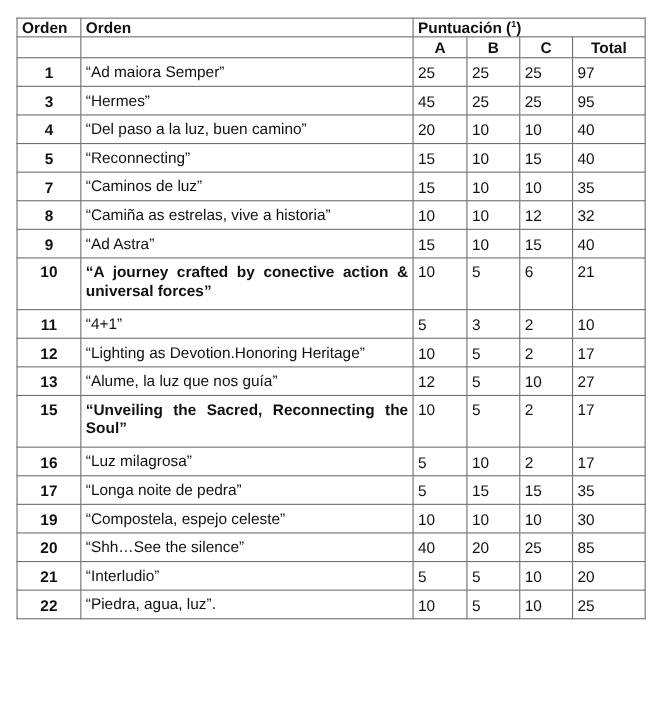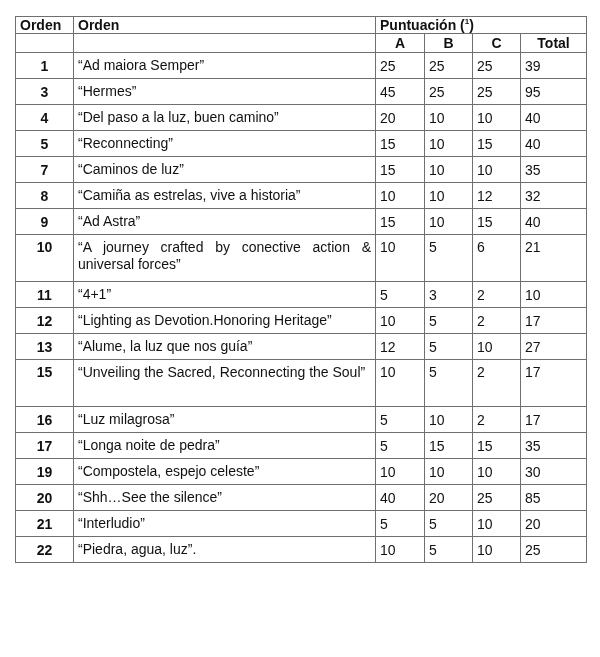--- a/index.html
+++ b/index.html
@@ -14,21 +14,21 @@
   col.c-a { width: 49px; }
   col.c-b { width: 48px; }
   col.c-c { width: 48px; }
   col.c-total { width: 66px; }
   tr.h1 th { height: 16px; }
   tr.h2 th { height: 18px; text-align: center; }
   tr.row td { height: 25px; }
   tr.row.tall td { height: 42px; vertical-align: top; padding-top: 4px; }
   td.orden { font-weight: bold; text-align: center; }
   td.lema { text-align: justify; line-height: 17px; margin-left: 40px; }
-  tr.row.tall td.lema { padding-top: 4px; }
+  tr.row.tall td.lema { padding-top: 4px; font-weight: bold; }
   .hl-band { position: absolute; background: #fbf6b2; z-index: -1; }
   table { z-index: 1; }
   tr.highlight td { background: transparent; }
   sup { font-size: 8px; }
 </style>
 </head>
 <body>
 
 <table>
   <colgroup>
@@ -54,21 +54,21 @@
       <th>Total</th>
     </tr>
   </thead>
   <tbody id="tbody">
       <tr class="row highlight">
         <td class="orden">1</td>
         <td class="lema">“Ad maiora Semper”</td>
         <td class="a">25</td>
         <td class="b">25</td>
         <td class="c">25</td>
-        <td class="total">39</td>
+        <td class="total">97</td>
       </tr>
       <tr class="row highlight">
         <td class="orden">3</td>
         <td class="lema">“Hermes”</td>
         <td class="a">45</td>
         <td class="b">25</td>
         <td class="c">25</td>
         <td class="total">95</td>
       </tr>
       <tr class="row">

